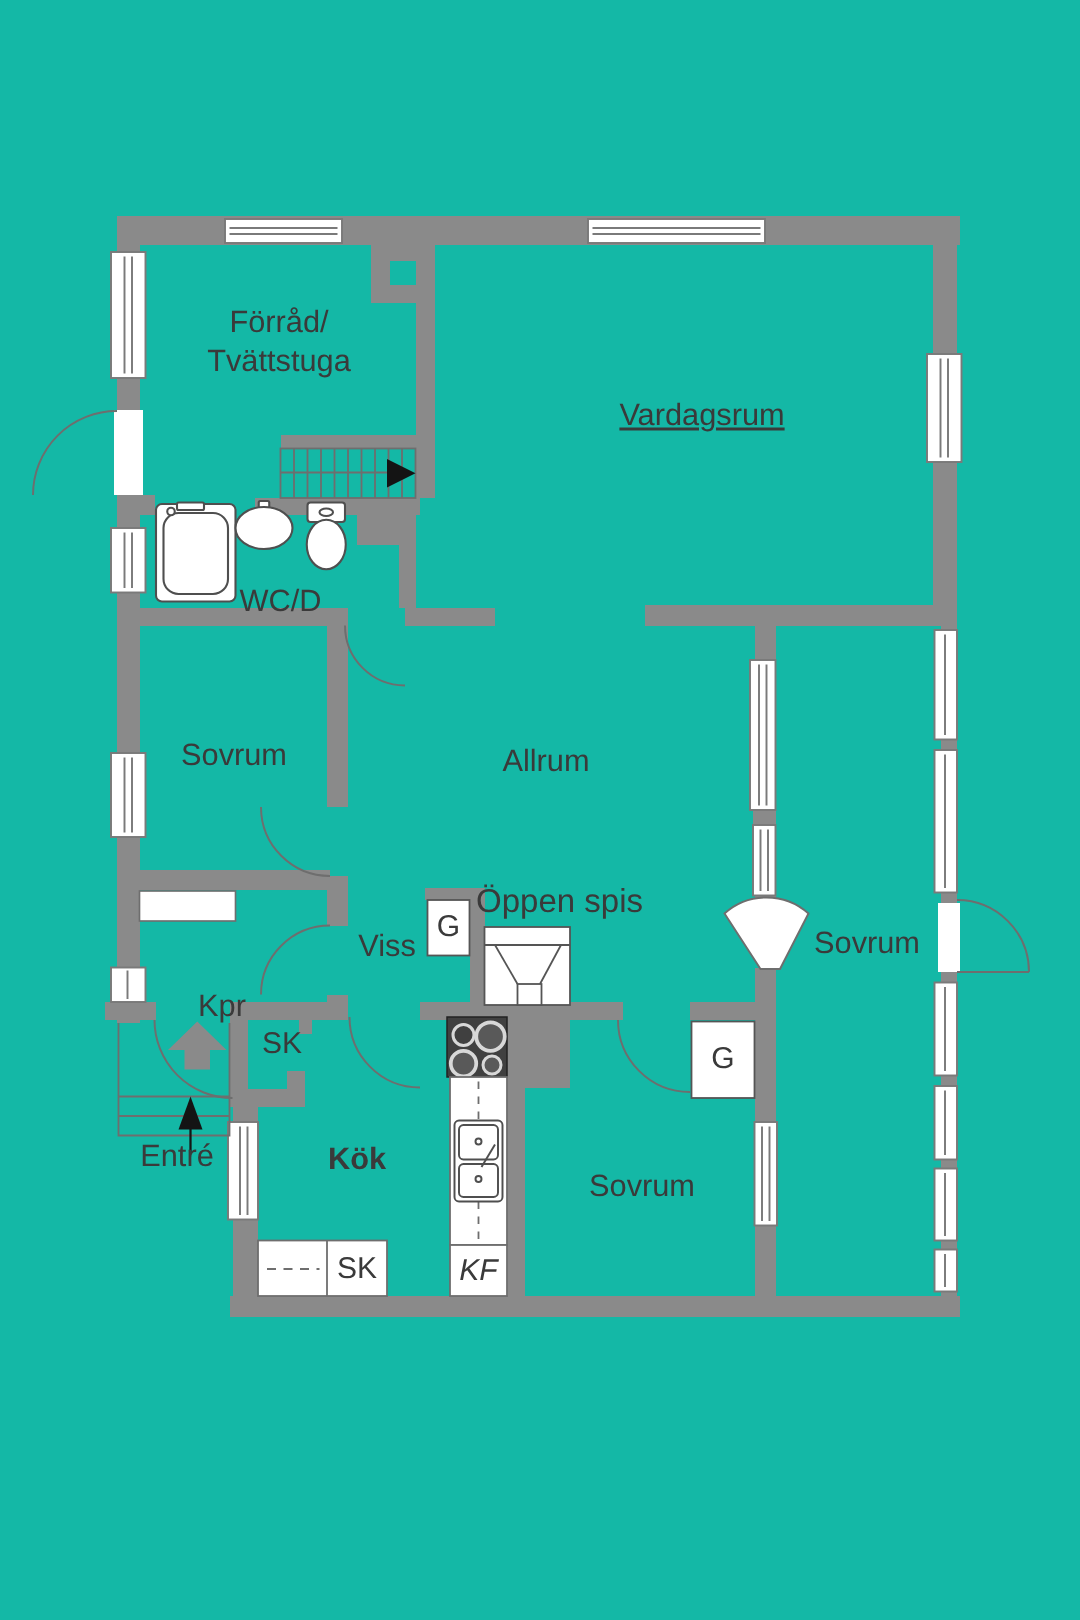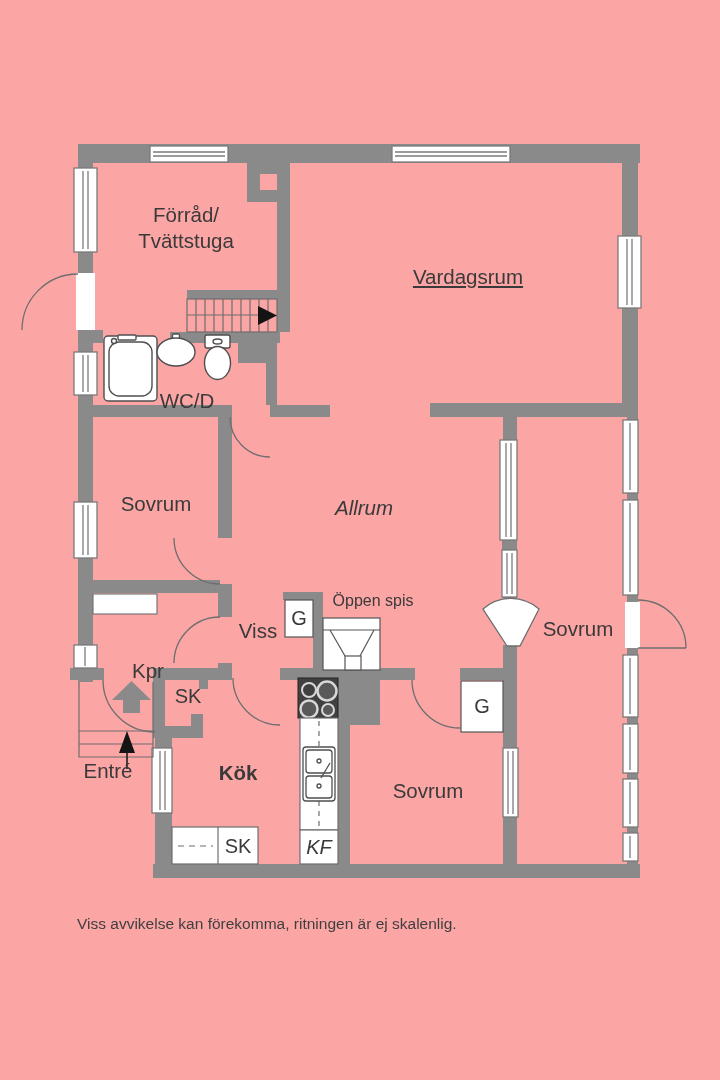--- a/index.html
+++ b/index.html
@@ -1,22 +1,22 @@
 <!DOCTYPE html>
 <html><head>
 <meta charset="utf-8">
 <style>
   html,body{margin:0;padding:0;background:#ffffff;}
-  #stage{position:relative;width:720px;height:1080px;background:#fca5a5;overflow:hidden;
+  #stage{position:relative;width:720px;height:1080px;background:#14b8a6;overflow:hidden;
          font-family:"Liberation Sans",sans-serif;}
   #plan-svg{position:absolute;left:0;top:0;}
   .room-label{position:absolute;transform:translate(-50%,-50%);color:#3a3a3a;
       font-size:20.5px;line-height:26px;white-space:nowrap;text-align:center;}
   .small-label{font-size:20px;}
-  .feature-label{font-size:16px;}
+  .feature-label{font-size:22px;}
   #disclaimer{position:absolute;left:77px;top:915px;font-size:15.5px;color:#3f3f3f;
       white-space:nowrap;}
 </style>
 </head>
 <body>
 
 <div id="stage">
 
 <svg id="plan-svg" width="720" height="1080" viewBox="0 0 720 1080">
 
@@ -261,29 +261,28 @@
   </g>
 </svg>
 
 <div class="room-label" style="left:186px;top:228px;">
   <span>Förråd/</span><br>
   <span>Tvättstuga</span>
 </div>
 <div class="room-label" style="left:468px;top:277px;text-decoration:underline;">Vardagsrum</div>
 <div class="room-label" style="left:187px;top:401px;">WC/D</div>
 <div class="room-label" style="left:156px;top:504px;">Sovrum</div>
-<div class="room-label" style="left:364px;top:508px;font-style:italic;">Allrum</div>
+<div class="room-label" style="left:364px;top:508px;">Allrum</div>
 <div class="room-label" style="left:148px;top:671px;">Kpr</div>
 <div class="room-label" style="left:258px;top:631px;">Viss</div>
 <div class="room-label feature-label" style="left:373px;top:601px;">Öppen spis</div>
 <div class="room-label small-label" style="left:299px;top:618px;">G</div>
 <div class="room-label" style="left:578px;top:629px;">Sovrum</div>
 <div class="room-label small-label" style="left:482px;top:706px;">G</div>
 <div class="room-label small-label" style="left:188px;top:696px;">SK</div>
-<div class="room-label" style="left:108px;top:771px;">Entré</div>
+<div class="room-label" style="left:118px;top:771px;">Entré</div>
 <div class="room-label" style="left:238px;top:773px;font-weight:bold;">Kök</div>
 <div class="room-label" style="left:428px;top:791px;">Sovrum</div>
 <div class="room-label small-label" style="left:238px;top:846px;">SK</div>
 <div class="room-label small-label" style="left:319px;top:847px;font-style:italic;">KF</div>
 
-<div id="disclaimer">Viss avvikelse kan förekomma, ritningen är ej skalenlig.</div>
 
 </div>
 
 </body></html>

